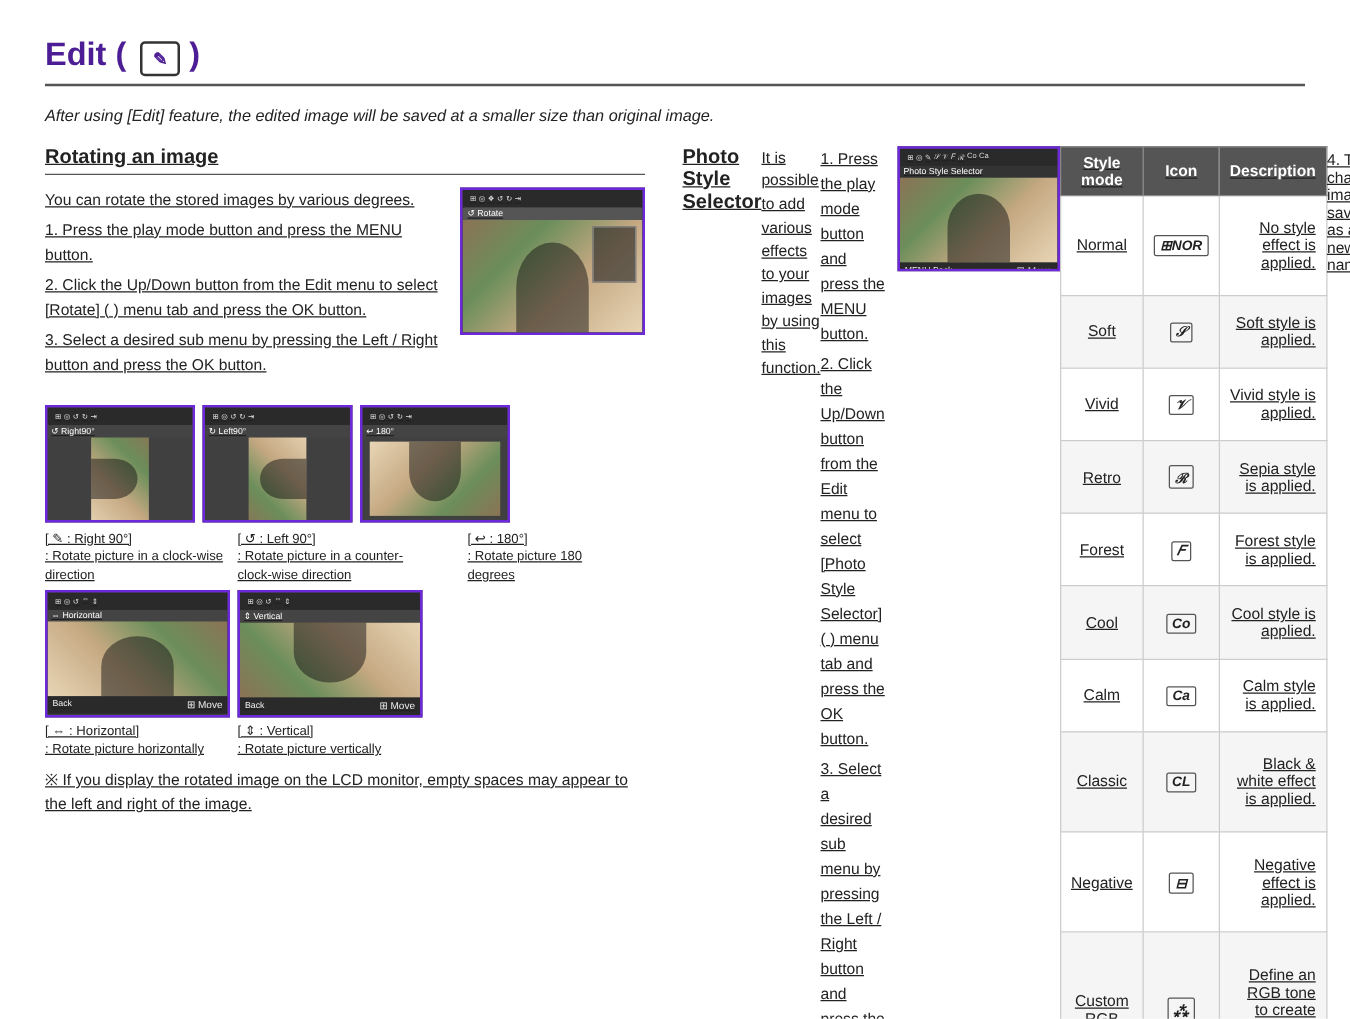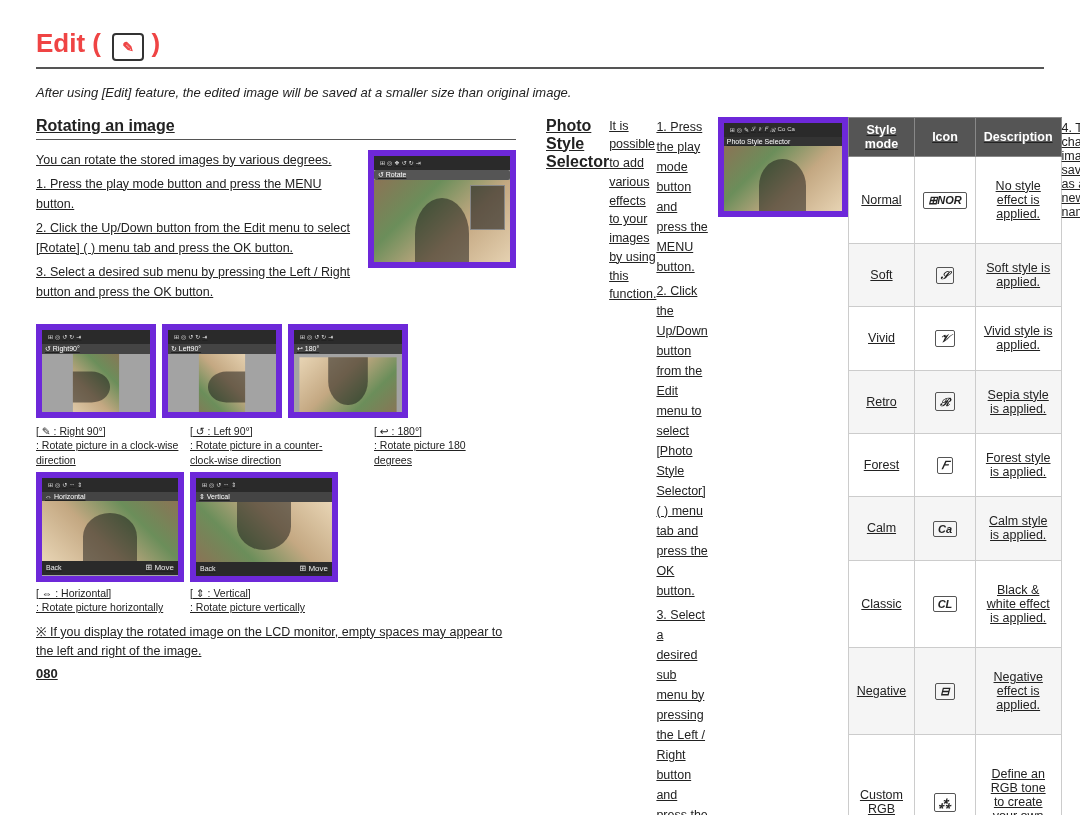--- a/index.html
+++ b/index.html
@@ -23,21 +23,21 @@
     .page-header {
       display: flex;
       align-items: center;
       border-bottom: 2px solid #555;
       padding-bottom: 6px;
       margin-bottom: 14px;
     }
     .page-title {
       font-size: 26px;
       font-weight: bold;
-      color: #ef4444;
+      color: #4c1d95;
       margin-right: 10px;
     }
     .edit-icon-box {
       display: inline-flex;
       align-items: center;
       justify-content: center;
       width: 32px;
       height: 28px;
       border: 2px solid #333;
       border-radius: 4px;
@@ -78,22 +78,22 @@
       margin-bottom: 10px;
     }
 
     .steps-text {
       font-size: 12.5px;
       line-height: 1.6;
       margin-bottom: 10px;
     }
     .steps-text p { margin-bottom: 4px; }
     .cam-img {
-      background: #a3a3a3;
-      border: 6px solid #6d28d9;
+      background: #404040;
+      border: 2px solid #6d28d9;
       position: relative;
       overflow: hidden;
     }
     .cam-img-main {
       width: 148px;
       height: 118px;
     }
     .cam-img-sm {
       width: 120px;
       height: 94px;
@@ -225,21 +225,21 @@
       text-align: center;
       font-weight: bold;
       border: 1px solid #888;
     }
     .style-table td {
       border: 1px solid #ccc;
       padding: 4px 8px;
       text-align: center;
     }
     .style-table td.desc {
-      text-align: center;
+      text-align: right;
     }
     .style-table tr:nth-child(even) td {
       background: #f5f5f5;
     }
     .style-table tr:nth-child(odd) td {
       background: #fff;
     }
     .icon-cell {
       font-size: 14px;
       font-weight: bold;
@@ -429,21 +429,20 @@
           <span>[ ⇔ : Horizontal]</span><br>
           <span>: Rotate picture horizontally</span>
         </div>
         <div class="cam-caption">
           <span>[ ⇕ : Vertical]</span><br>
           <span>: Rotate picture vertically</span>
         </div>
       </div>
 
       <p class="bottom-note">※ If you display the rotated image on the LCD monitor, empty spaces may appear to the left and right of the image.</p>
-      <p class="page-num">080</p>
     </div>
 
     <div class="right-col">
       <div class="section-title">Photo Style Selector</div>
       <p class="right-intro">It is possible to add various effects to your images by using this function.</p>
 
       <div class="photo-style-steps">
         <div class="photo-style-text">
           <p>1. Press the play mode button and press the MENU button.</p>
           <p>2. Click the Up/Down button from the Edit menu to select [Photo Style Selector] (  ) menu tab and press the OK button.</p>
@@ -503,20 +502,25 @@
               <td>Retro</td>
               <td class="icon-cell"><span style="display: inline-block; border: 1.5px solid rgb(85, 85, 85); border-radius: 2px; padding: 1px 4px; font-size: 11px; font-style: italic; font-weight: bold;">ℛ</span></td>
               <td class="desc">Sepia style is applied.</td>
             </tr>
             <tr>
               <td>Forest</td>
               <td class="icon-cell"><span style="display: inline-block; border: 1.5px solid rgb(85, 85, 85); border-radius: 2px; padding: 1px 4px; font-size: 11px; font-style: italic; font-weight: bold;">𝐹</span></td>
               <td class="desc">Forest style is applied.</td>
             </tr>
             <tr>
+              <td>Cool</td>
+              <td class="icon-cell"><span style="display: inline-block; border: 1.5px solid rgb(85, 85, 85); border-radius: 2px; padding: 1px 4px; font-size: 11px; font-style: italic; font-weight: bold;">Co</span></td>
+              <td class="desc">Cool style is applied.</td>
+            </tr>
+            <tr>
               <td>Calm</td>
               <td class="icon-cell"><span style="display: inline-block; border: 1.5px solid rgb(85, 85, 85); border-radius: 2px; padding: 1px 4px; font-size: 11px; font-style: italic; font-weight: bold;">Ca</span></td>
               <td class="desc">Calm style is applied.</td>
             </tr>
             <tr>
               <td>Classic</td>
               <td class="icon-cell"><span style="display: inline-block; border: 1.5px solid rgb(85, 85, 85); border-radius: 2px; padding: 1px 4px; font-size: 11px; font-style: italic; font-weight: bold;">CL</span></td>
               <td class="desc">Black &amp; white effect is applied.</td>
             </tr>
             <tr>

